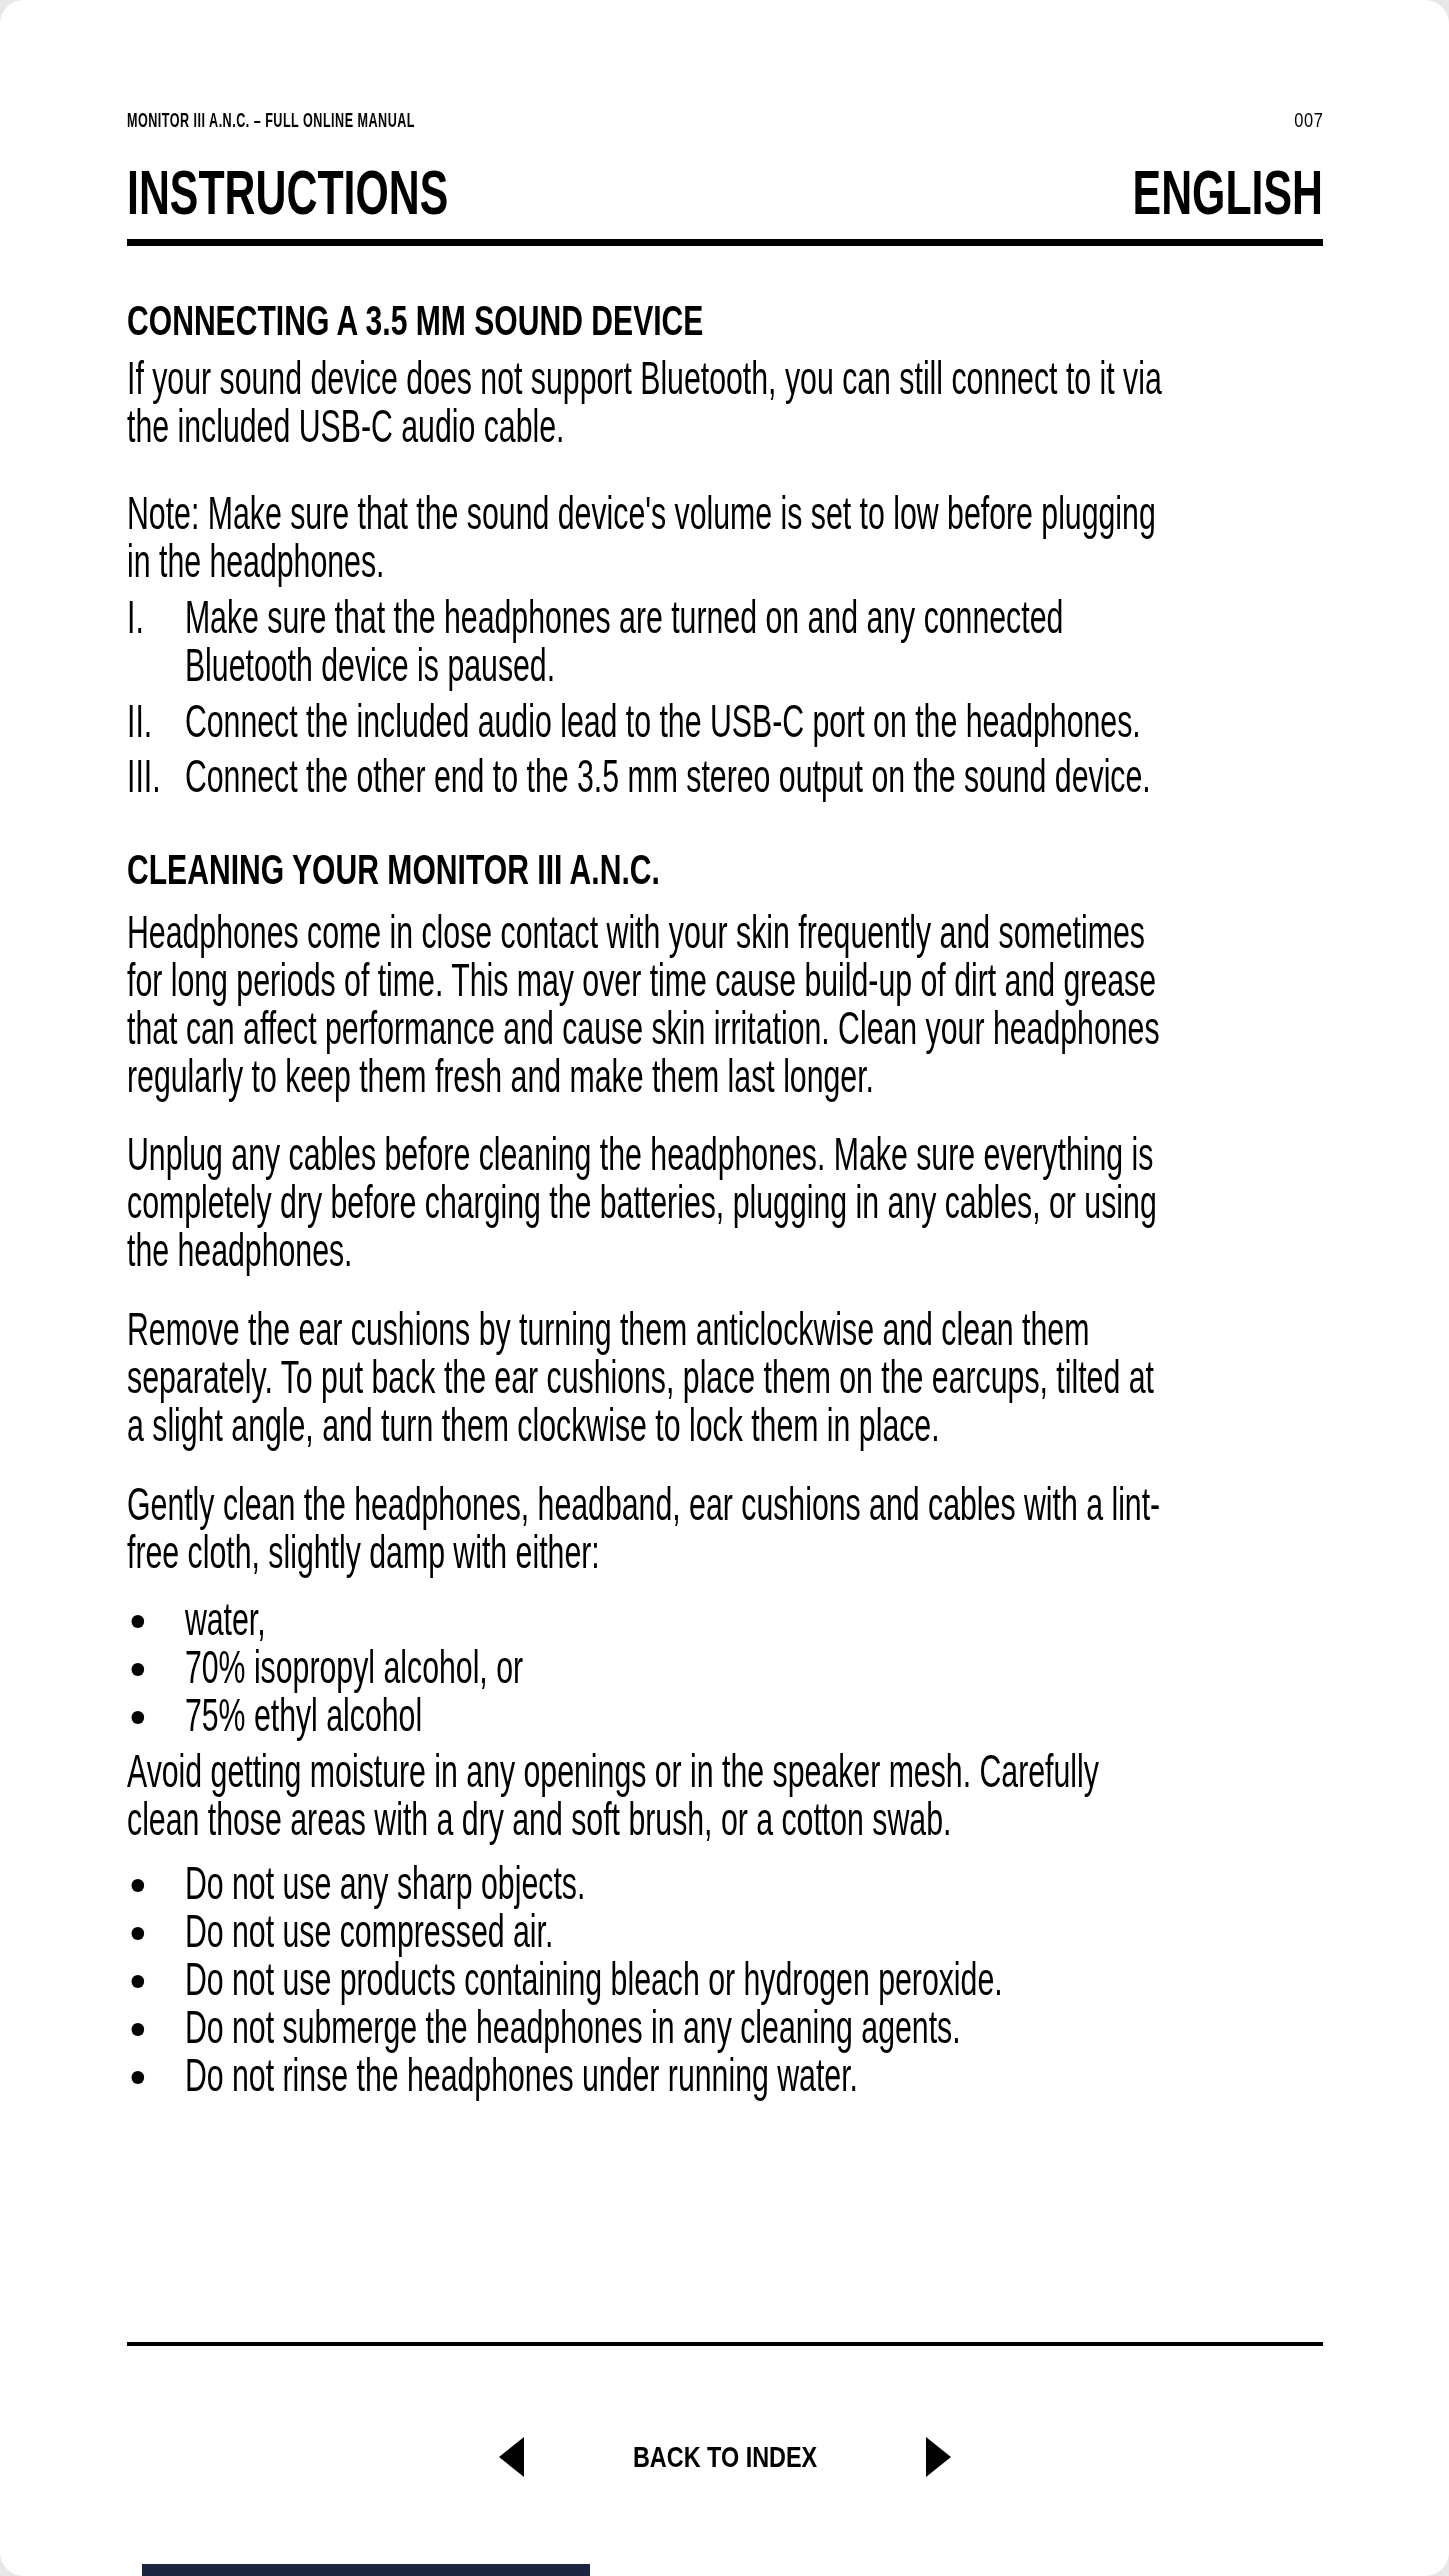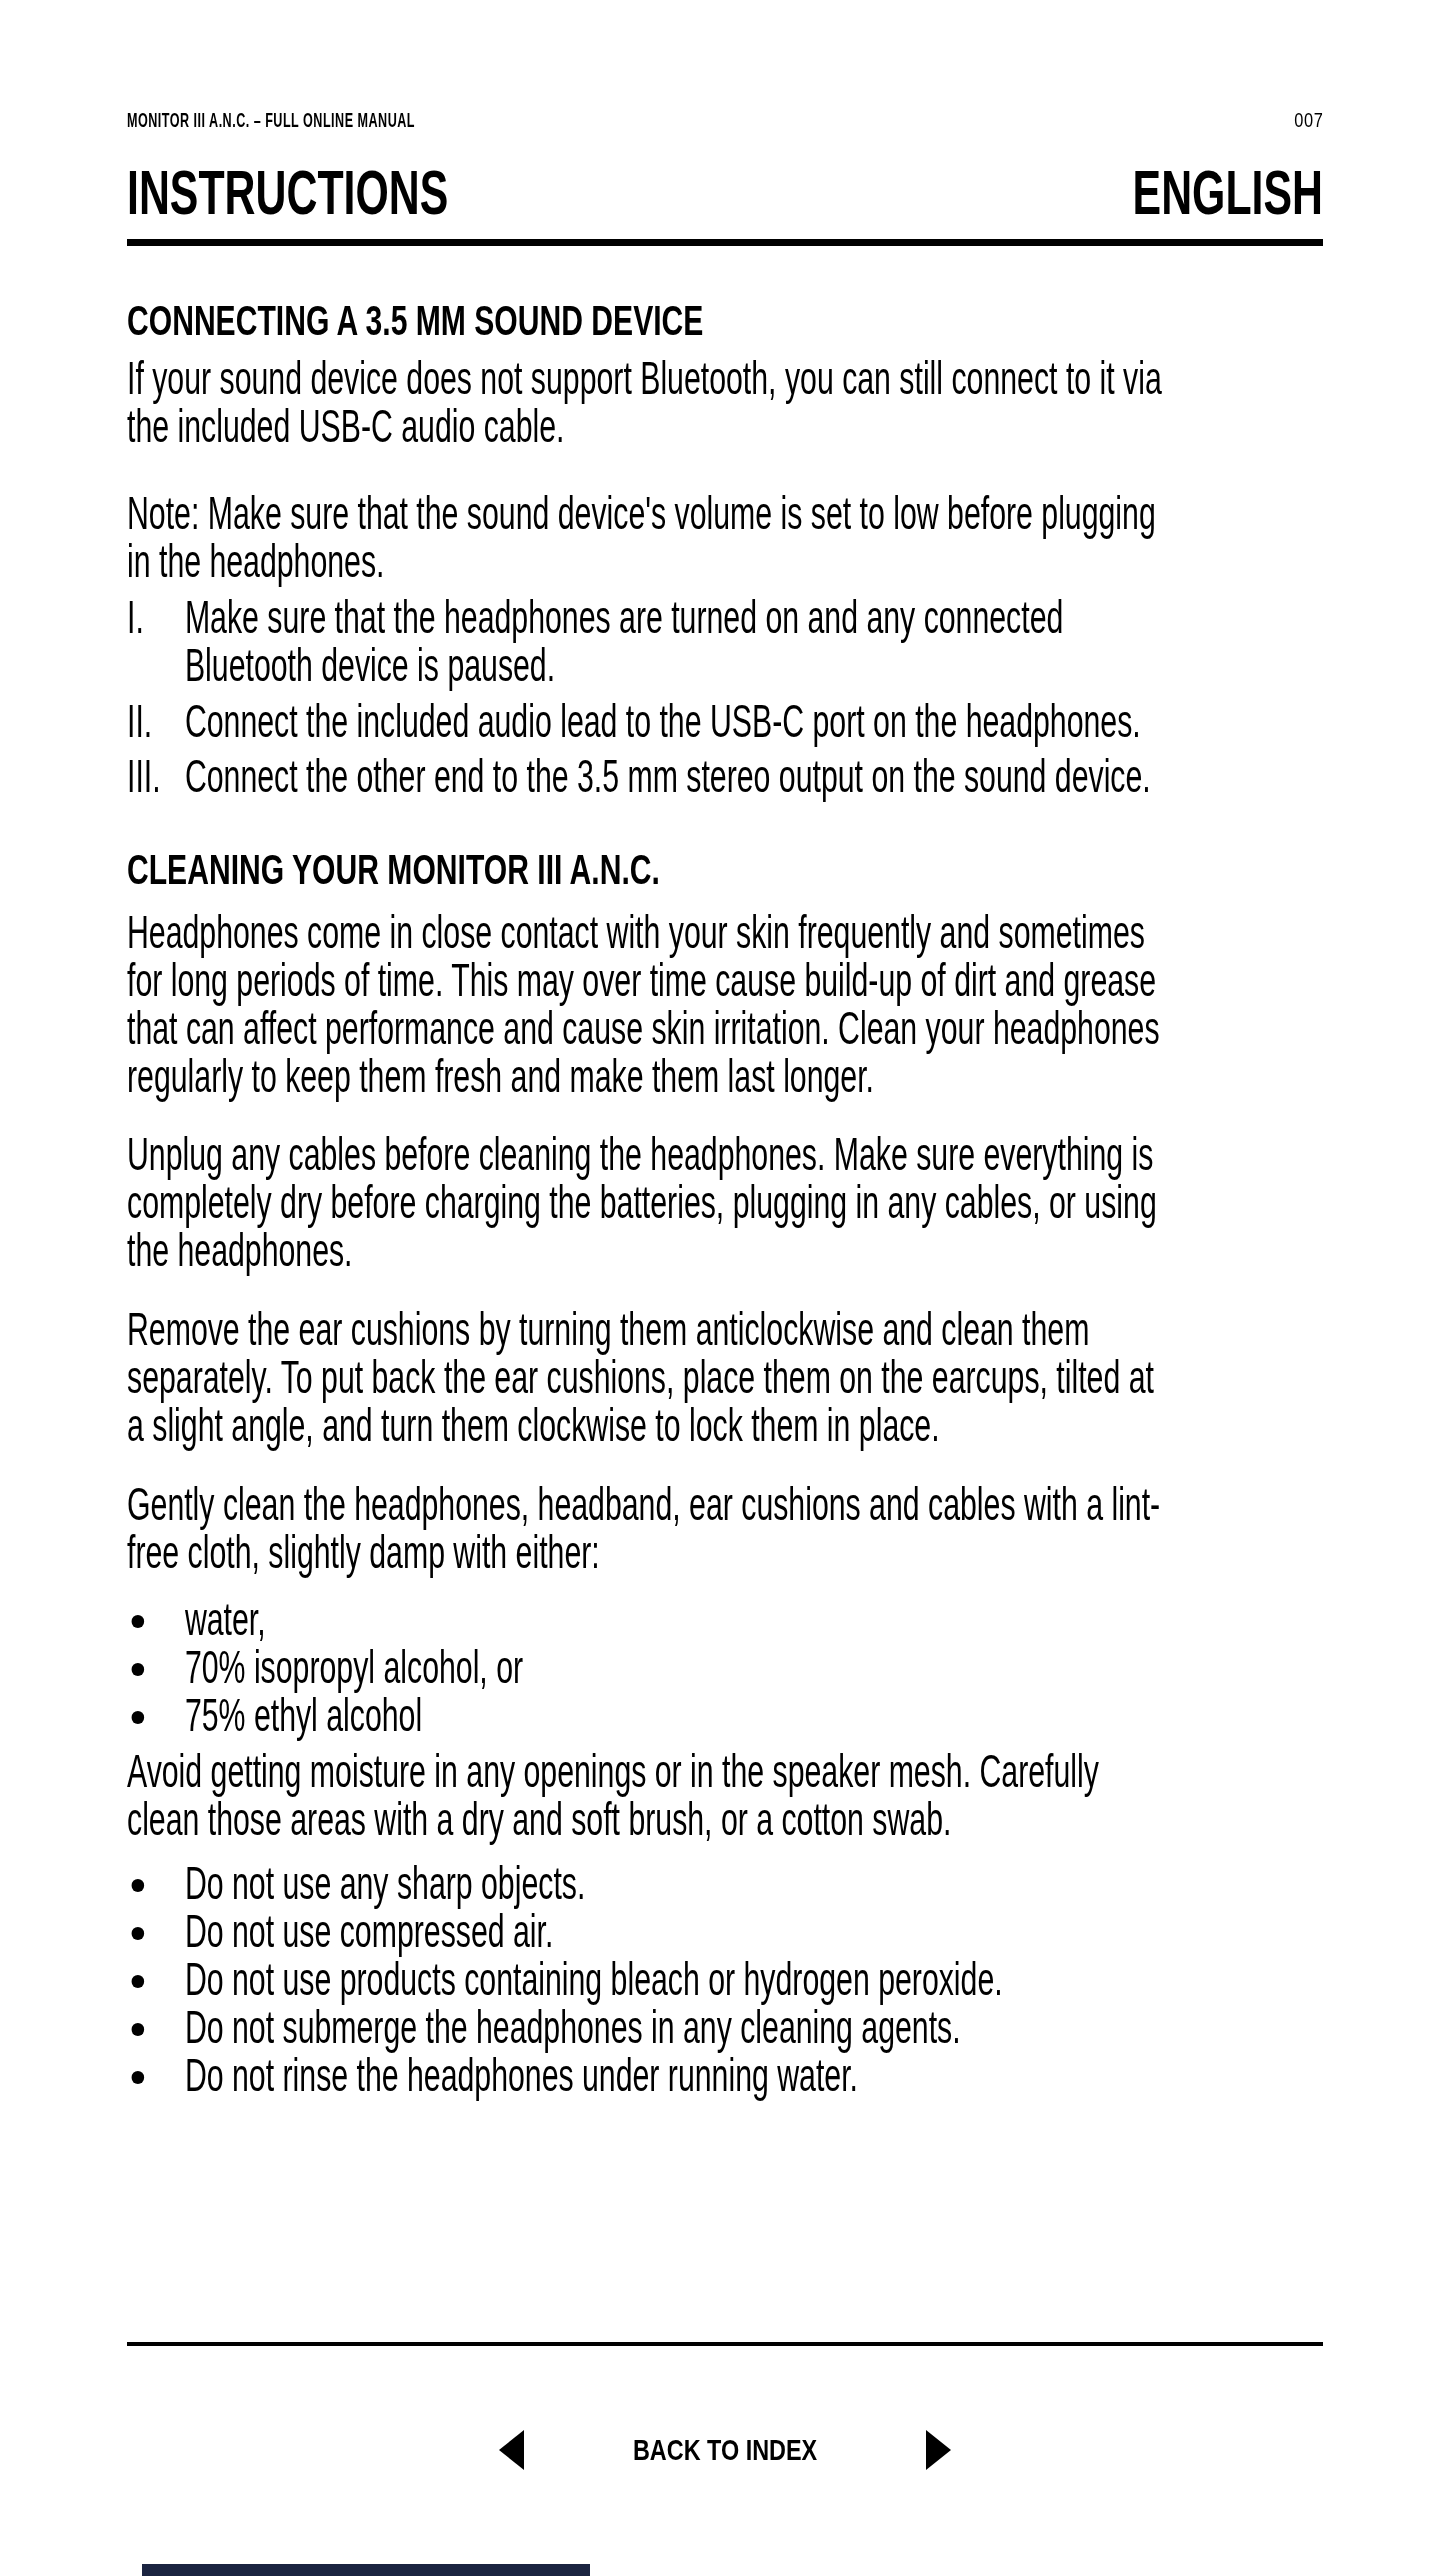--- a/index.html
+++ b/index.html
@@ -1,19 +1,20 @@
 <!DOCTYPE html>
 <html style="font-size:13.4px"><head>
 <meta charset="utf-8">
 <style>
   html,body { margin:0; padding:0; background:#e8e8e8; }
   .page {
     position:relative; width:1449px; height:2576px; margin:0 auto;
     background:#ffffff; overflow:hidden; color:#000;
     font-family:"Liberation Sans", sans-serif;
+    border-radius:24px;
   }
   .content { position:absolute; left:127px; top:0; width:1196px; height:100%; }
   .abs { position:absolute; left:0; right:0; }
   .lines { white-space:pre-line; }
 
   
   .hdr-row { top:107px; height:27px; }
   .hdr-left {
     position:absolute; left:0; top:0; white-space:nowrap;
     font-size:21px; line-height:25px; font-weight:bold; letter-spacing:0.8px;
@@ -70,21 +71,21 @@
   .step-row:last-child { margin-bottom:0; }
   .step-num { width:88px; flex:none; }
   .step-text { white-space:pre-line; }
 
   .bullet-row { display:flex; }
   .bullet-col { width:88px; flex:none; padding-top:20px; }
   .bullet-dot { width:19px; height:12.5px; border-radius:50%; background:#000; margin-left:6.7px; }
 
   .footer-nav {
     position:absolute; left:0; right:0; top:2430px; height:47px;
-    display:flex; align-items:flex-start; justify-content:center;
+    display:flex; align-items:flex-end; justify-content:center;
   }
   .arrow { width:0; height:0; cursor:pointer; }
   .arrow-left  { border-right:25px solid #000; border-top:20px solid transparent; border-bottom:20px solid transparent; }
   .arrow-right { border-left:25px solid #000;  border-top:20px solid transparent; border-bottom:20px solid transparent; }
   .back-label {
     font-size:30px; line-height:40px; font-weight:bold; white-space:nowrap;
     transform:scaleX(0.78); transform-origin:50% 50%;
     margin:0 83px; cursor:pointer;
   }
 

